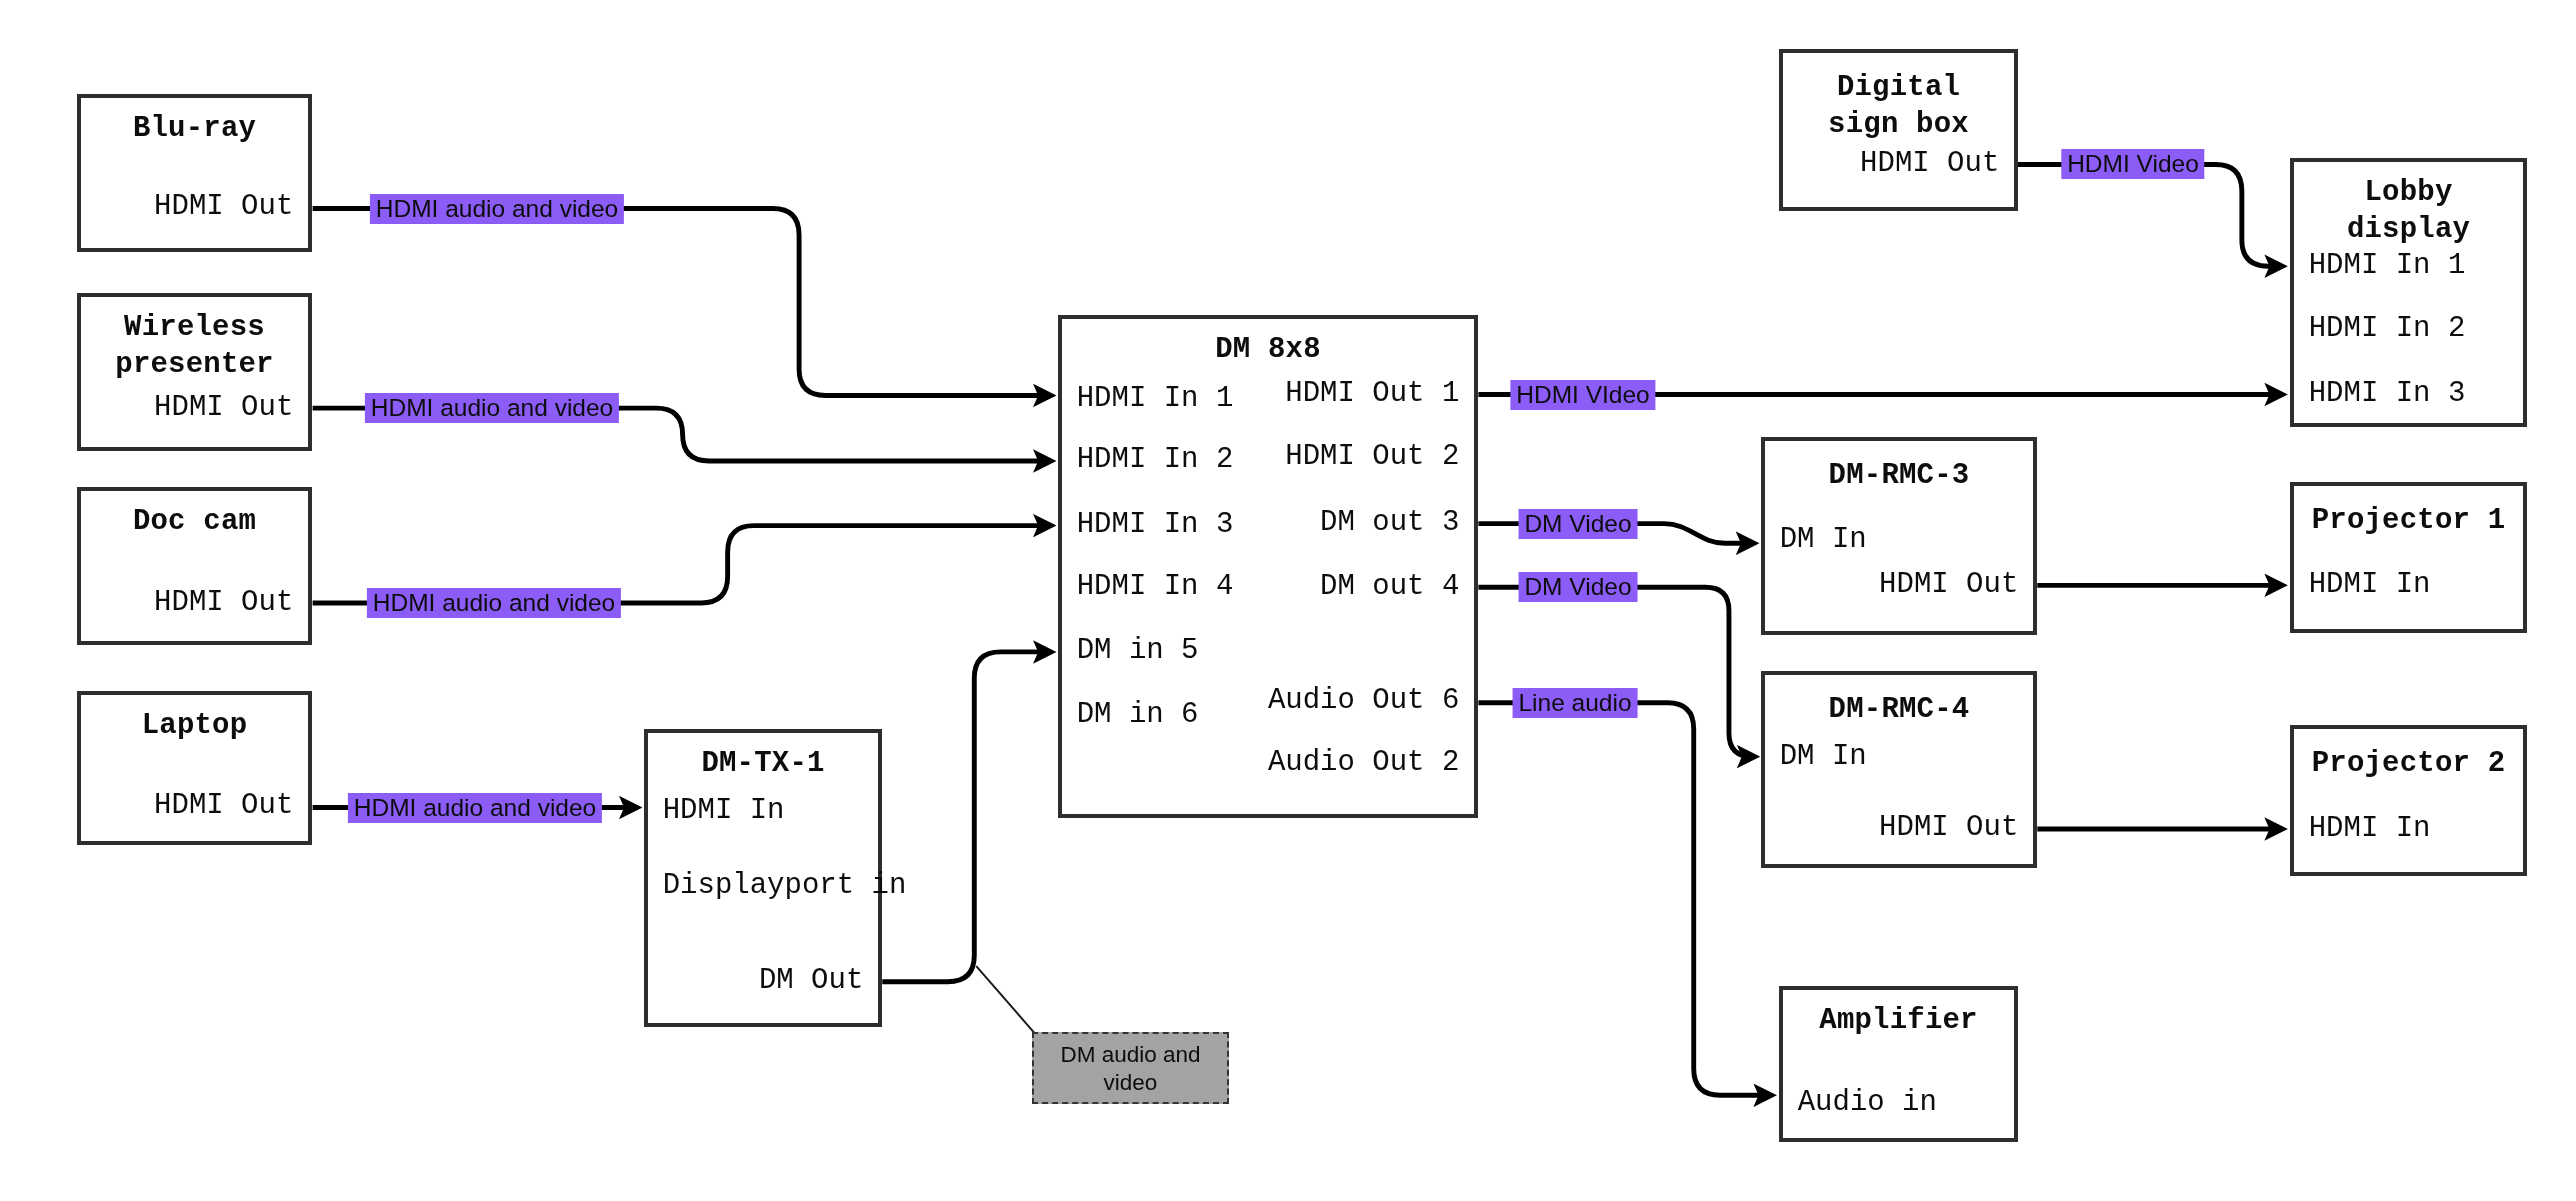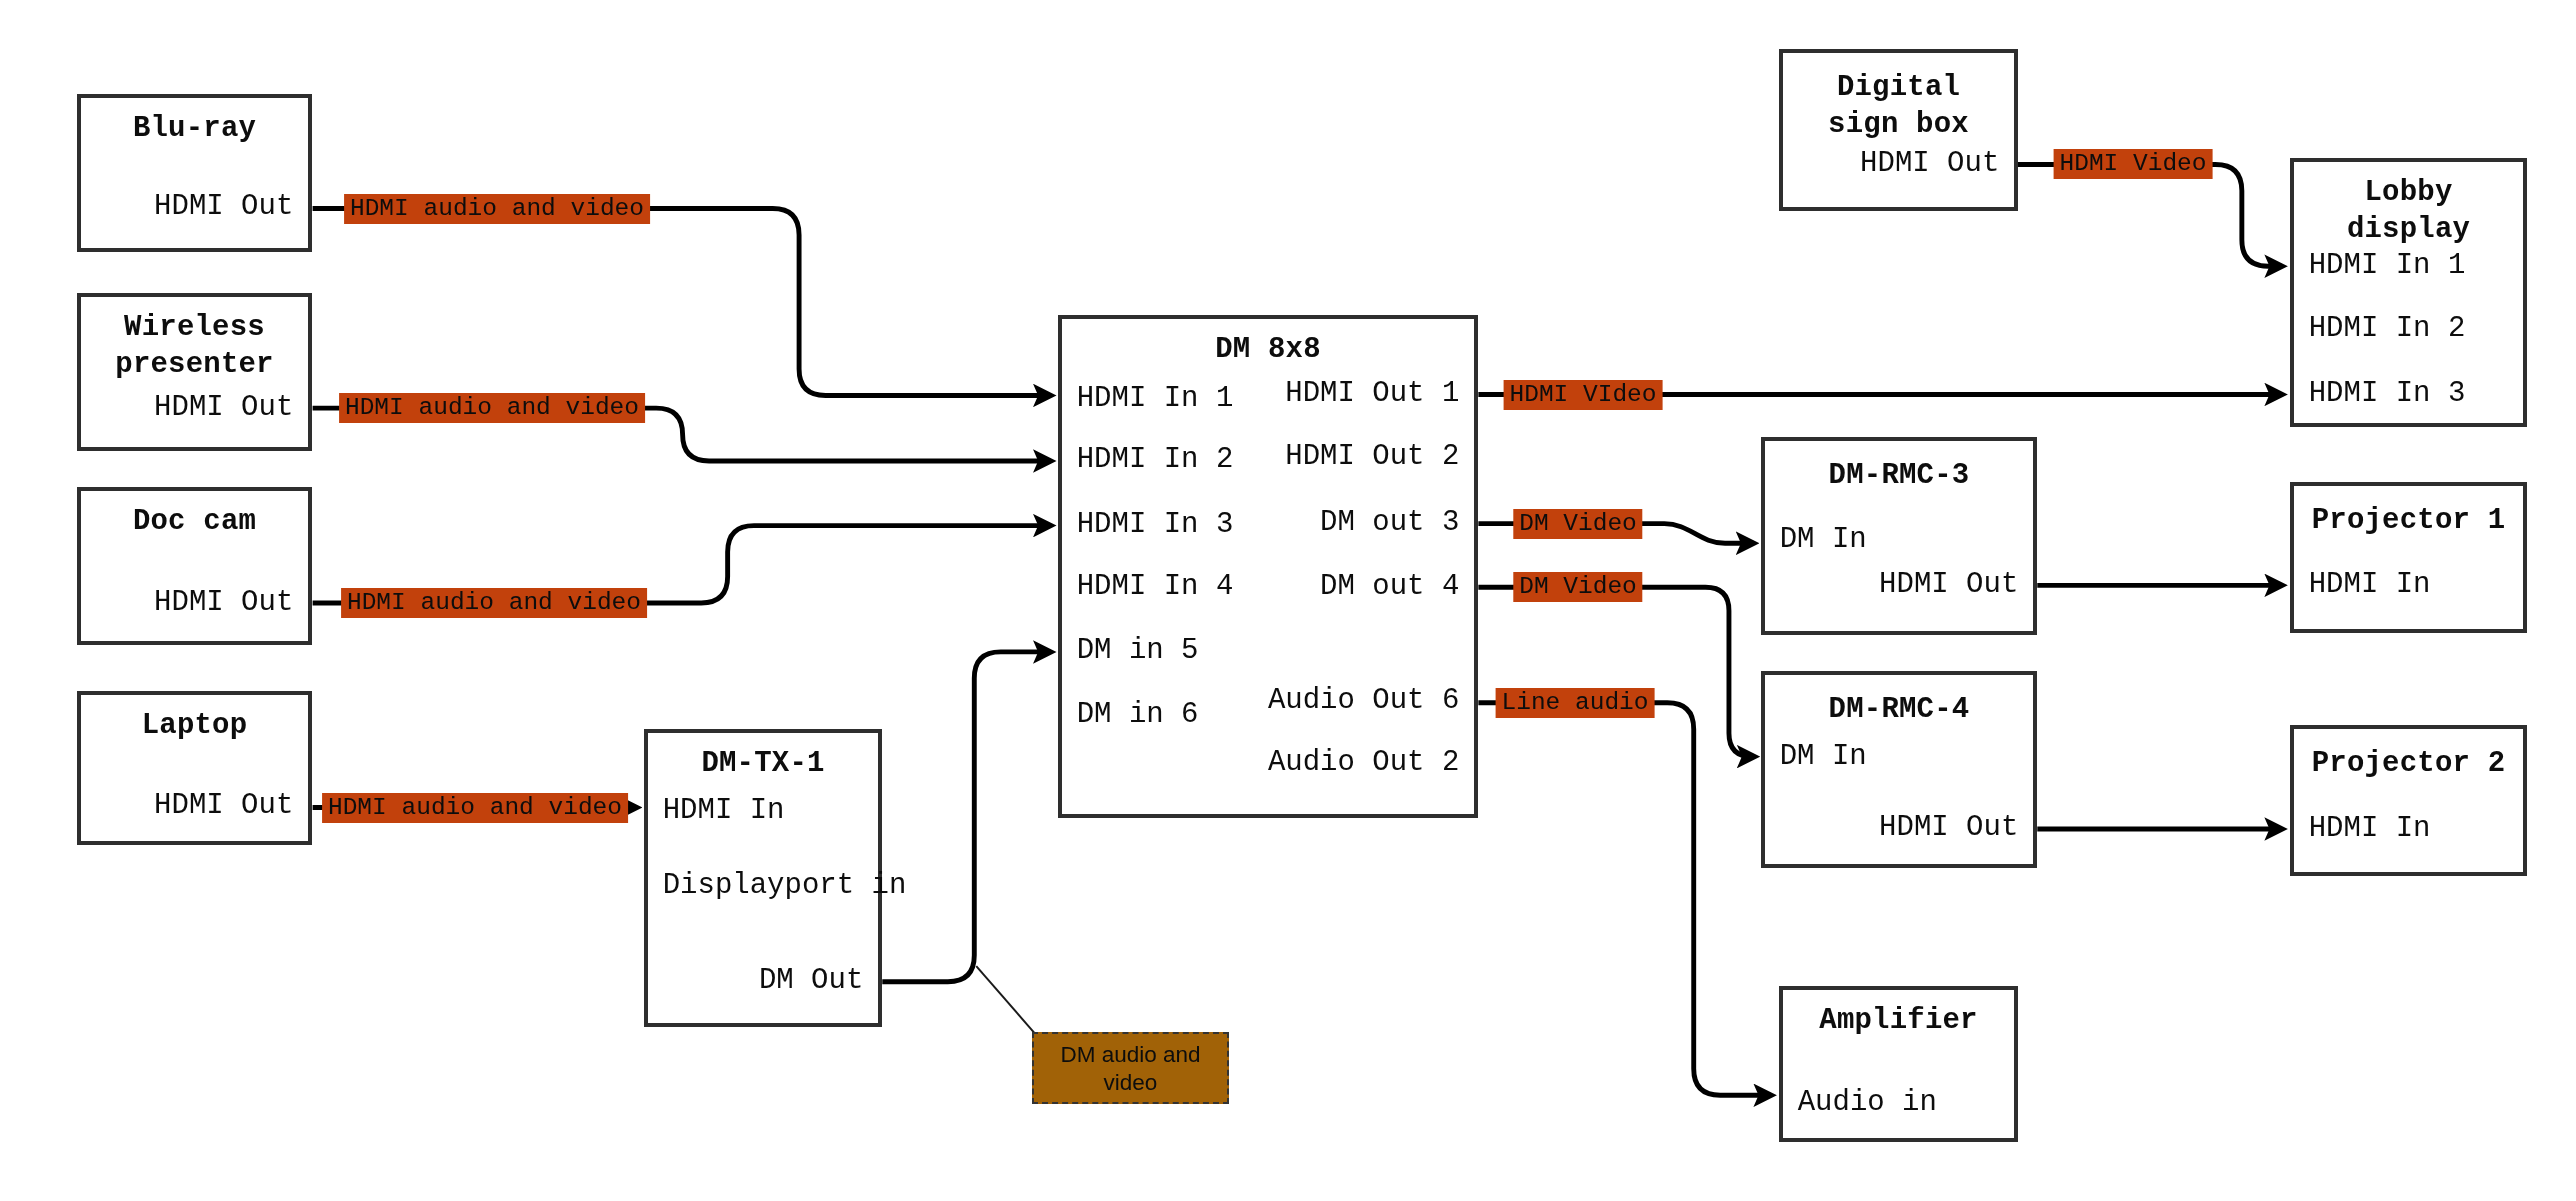--- a/index.html
+++ b/index.html
@@ -20,27 +20,26 @@
   }
   .box.pt16{padding-top:15.7px;}
   .box.digitalsign .title{padding:0 27.4px;}
   .box.lobby .title{padding:0 37px;}
   .port{
     position:absolute;font-size:29px;line-height:33px;white-space:nowrap;
   }
   .port.l{left:14.7px;}
   .port.r{right:14.7px;text-align:right;}
   .wlabel{
-    position:absolute;z-index:3;background:#c2410c;padding:0 5.9px;
+    position:absolute;z-index:3;background:#8b5cf6;padding:0 5.9px;
     font-size:24.5px;line-height:30px;white-space:nowrap;
     transform:translate(-50%,-50%);
-    font-family:Liberation Mono, monospace;
   }
   .note{
-    position:absolute;z-index:3;border:2px dashed #333333;background:#a16207;
+    position:absolute;z-index:3;border:2px dashed #333333;background:#a3a3a3;
     box-sizing:border-box;font-size:22.5px;line-height:28px;text-align:center;
     padding:6.9px 11.7px;
   }
 </style>
 </head>
 <body>
 
 <div class="canvas">
 
   <svg class="wires" width="2576" height="1201" viewBox="0 0 2631 1227">

